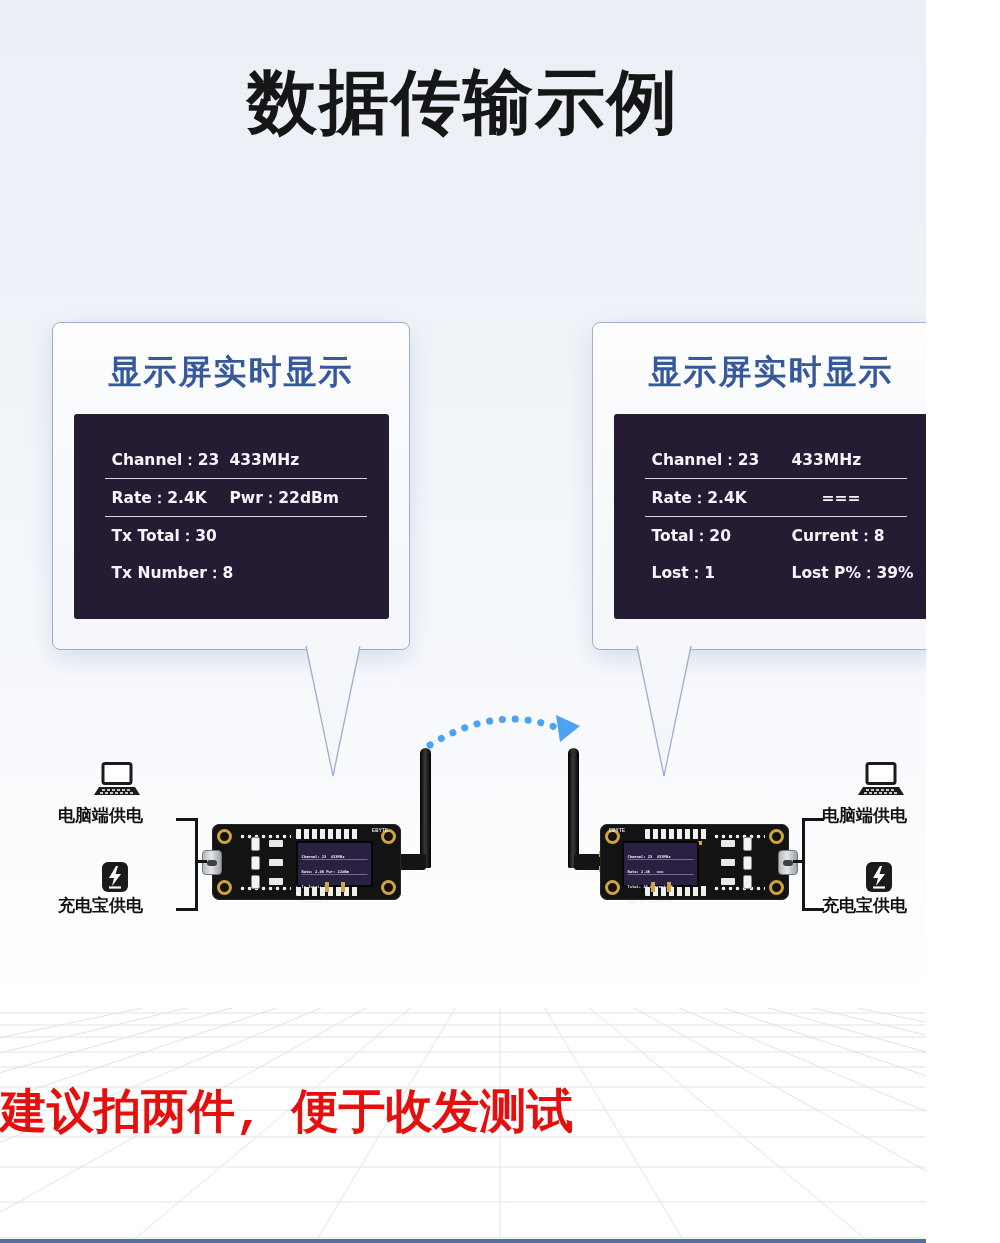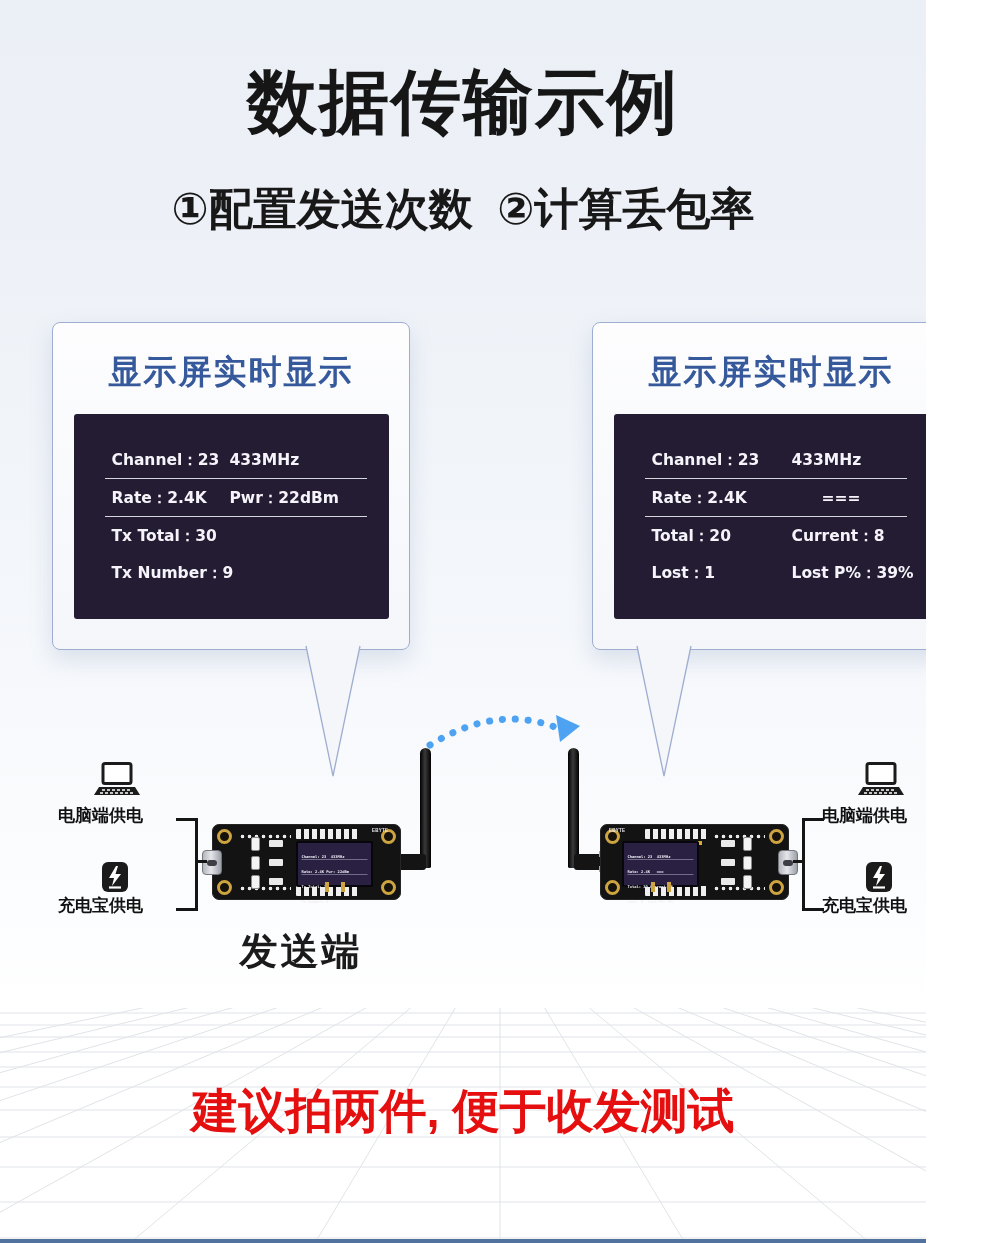--- a/index.html
+++ b/index.html
@@ -52,21 +52,21 @@
   .antrod{position:absolute;width:11px;background:linear-gradient(90deg,#000,#3a3a3a 45%,#000);border-radius:6px 6px 2px 2px;}
   .antcon{position:absolute;height:16px;background:#141414;border-radius:3px;}
   .anttab{position:absolute;width:9px;height:6px;background:#cda43f;}
 
   
   .plabel{font-size:17px;font-weight:700;color:#111;white-space:nowrap;}
   .bkt{position:absolute;background:#151515;}
   .devlabel{width:220px;text-align:center;font-size:38px;font-weight:700;color:#1b1b1b;letter-spacing:3px;}
 
   
-  .note{left:0;right:0;top:1080px;text-align:center;font-size:47px;font-weight:700;color:#e60f0f;white-space:pre;}
+  .note{left:0;right:0;top:1080px;font-size:47px;font-weight:700;color:#e60f0f;white-space:pre;font-family:Liberation Mono, monospace;}
   .bottombar{left:0;right:0;bottom:0;height:4px;background:#51719e;}
   .gridsvg{left:0;top:1008px;}
 </style>
 </head>
 <body>
 
 <div id="stage">
 
   <svg class="abs gridsvg" width="1000" height="235" viewBox="0 0 1000 235">
     <g stroke="#e1e3e8" stroke-width="1" fill="none">
@@ -95,42 +95,41 @@
         <line x1="500" y1="-75" x2="1055" y2="235"></line>
       <line x1="500" y1="-75" x2="1240" y2="235"></line>
         <line x1="500" y1="-75" x2="1425" y2="235"></line>
       <line x1="500" y1="-75" x2="1610" y2="235"></line>
         <line x1="500" y1="-75" x2="1795" y2="235"></line>
       <line x1="500" y1="-75" x2="1980" y2="235"></line>
     </g>
   </svg>
 
   <div class="abs title">数据传输示例</div>
-  <div class="abs subtitle">①配置发送次数  ②计算丢包率</div>
 
   <div class="abs callout" style="left:52px;">
     <div class="co-header">显示屏实时显示</div>
     <div class="screen">
       <div class="scr">
         <div class="srow">
           <span class="c1">Channel：23</span>
           <span>433MHz</span>
         </div>
         <hr class="sdiv">
         <div class="srow">
           <span class="c1">Rate：2.4K</span>
           <span>Pwr：22dBm</span>
         </div>
         <hr class="sdiv">
         <div class="srow r3">
           <span class="c1">Tx Total：30</span>
           <span></span>
         </div>
         <div class="srow r4">
-          <span class="c1">Tx Number：9</span>
+          <span class="c1">Tx Number：8</span>
           <span></span>
         </div>
       </div>
     </div>
   </div>
   <svg class="abs tail" style="left:305px;top:646px;" width="56" height="134">
     <polygon points="1,0 55,0 28,130" fill="#f4f6fa"></polygon>
     <path d="M1,0 L28,130 L55,0" fill="none" stroke="#9fadd0" stroke-width="1.3"></path>
   </svg>
 
@@ -217,21 +216,20 @@
     <rect x="0" y="0" width="26" height="30" rx="6" fill="#1b1b1b"></rect>
     <polygon points="14,4 7,16 12,16 10,24 19,12 13.5,12 16,4" fill="#ffffff"></polygon>
     <line x1="7" y1="25.5" x2="19" y2="25.5" stroke="#ffffff" stroke-width="2.2"></line>
   </svg>
   <div class="abs plabel" style="left:58px;top:894px;">充电宝供电</div>
   <div class="bkt" style="left:176px;top:818px;width:22px;height:3px;"></div>
   <div class="bkt" style="left:195px;top:818px;width:3px;height:93px;"></div>
   <div class="bkt" style="left:176px;top:908px;width:22px;height:3px;"></div>
   <div class="bkt" style="left:195px;top:860px;width:12px;height:3px;"></div>
 
-  <div class="abs devlabel" style="left:191px;top:926px;">发送端</div>
 
   <div class="abs antrod" style="left:568px;top:748px;height:120px;"></div>
   <div class="abs antcon" style="left:574px;top:854px;width:30px;"></div>
   <div class="anttab" style="left:599px;top:851px;"></div>
   <div class="anttab" style="left:599px;top:866px;"></div>
 
   <div class="abs board" style="left:600px;top:824px;">
     <div class="hole" style="left:4px;top:4px;"></div>
     <div class="hole" style="left:4px;bottom:4px;"></div>
     <div class="hole" style="right:4px;top:4px;"></div>

